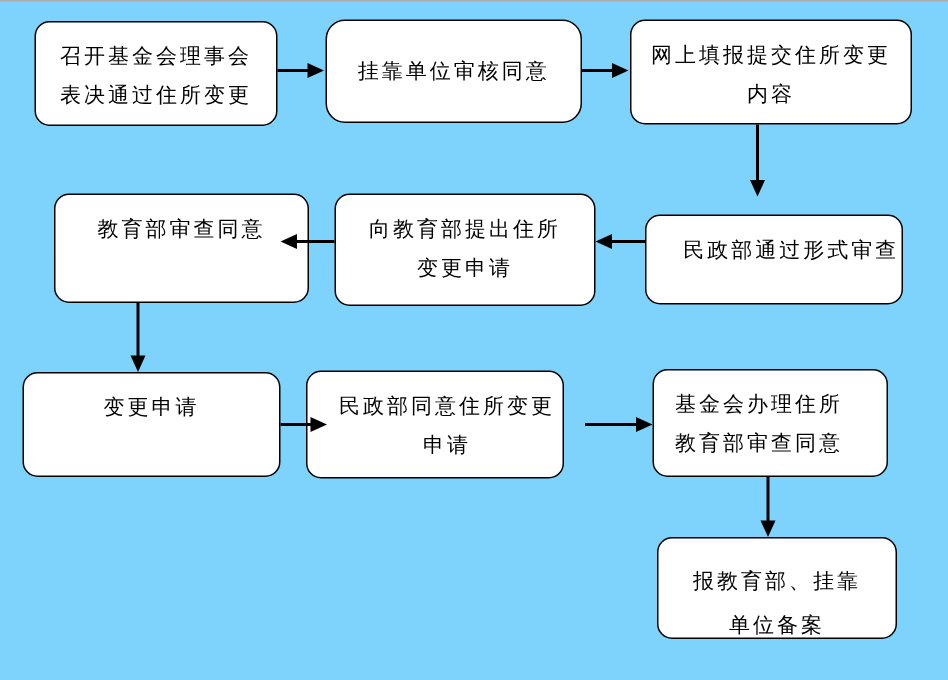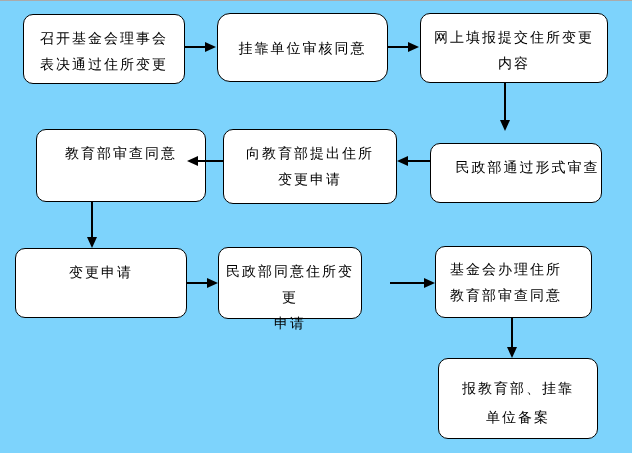--- a/index.html
+++ b/index.html
@@ -29,21 +29,20 @@
   .node.v-center {
     display: flex;
     flex-direction: column;
     justify-content: center;
     padding-top: 0;
   }
   .node.left-text {
     text-align: left;
     padding-left: 14px;
     padding-right: 6px;
-    font-family: Liberation Serif, serif;
   }
   .node.loose {
     padding-top: 15px;
     line-height: 29px;
   }
   .hline { position: absolute; height: 2px; background: #000; }
   .vline { position: absolute; width: 2px; background: #000; }
   .tri-right {
     position: absolute; width: 0; height: 0;
     border-top: 5px solid transparent;
@@ -95,31 +94,31 @@
 
   <div class="node" style="left:430px; top:142px; width:172px; height:60px;padding-left:23px;">
     <span class="ln">民政部通过形式审查</span>
     <span class="ln"></span>
   </div>
 
   <div class="node" style="left:15px; top:247px; width:172px; height:70px;">
     <span class="ln">变更申请</span>
   </div>
 
-  <div class="node" style="left:218px; top:246px; width:144px; height:72px;">
+  <div class="node" style="left:204px; top:246px; width:172px; height:72px;padding-left:16px;">
     <span class="ln">民政部同意住所变更</span>
     <span class="ln">申请</span>
   </div>
 
   <div class="node left-text" style="left:435px; top:245px; width:157px; height:72px;">
     <span class="ln">基金会办理住所</span>
     <span class="ln">教育部审查同意</span>
   </div>
 
-  <div class="node loose" style="left:438px; top:357px; width:160px; height:81px;">
+  <div class="node loose" style="left:438px; top:357px; width:160px; height:68px;">
     <span class="ln">报教育部、挂靠</span>
     <span class="ln">单位备案</span>
   </div>
 
   <div class="hline" style="left:185px; top:45px; width:21px;"></div>
   <div class="tri-right" style="left:205px; top:41px;"></div>
 
   <div class="hline" style="left:388px; top:45px; width:21px;"></div>
   <div class="tri-right" style="left:408px; top:41px;"></div>
 

